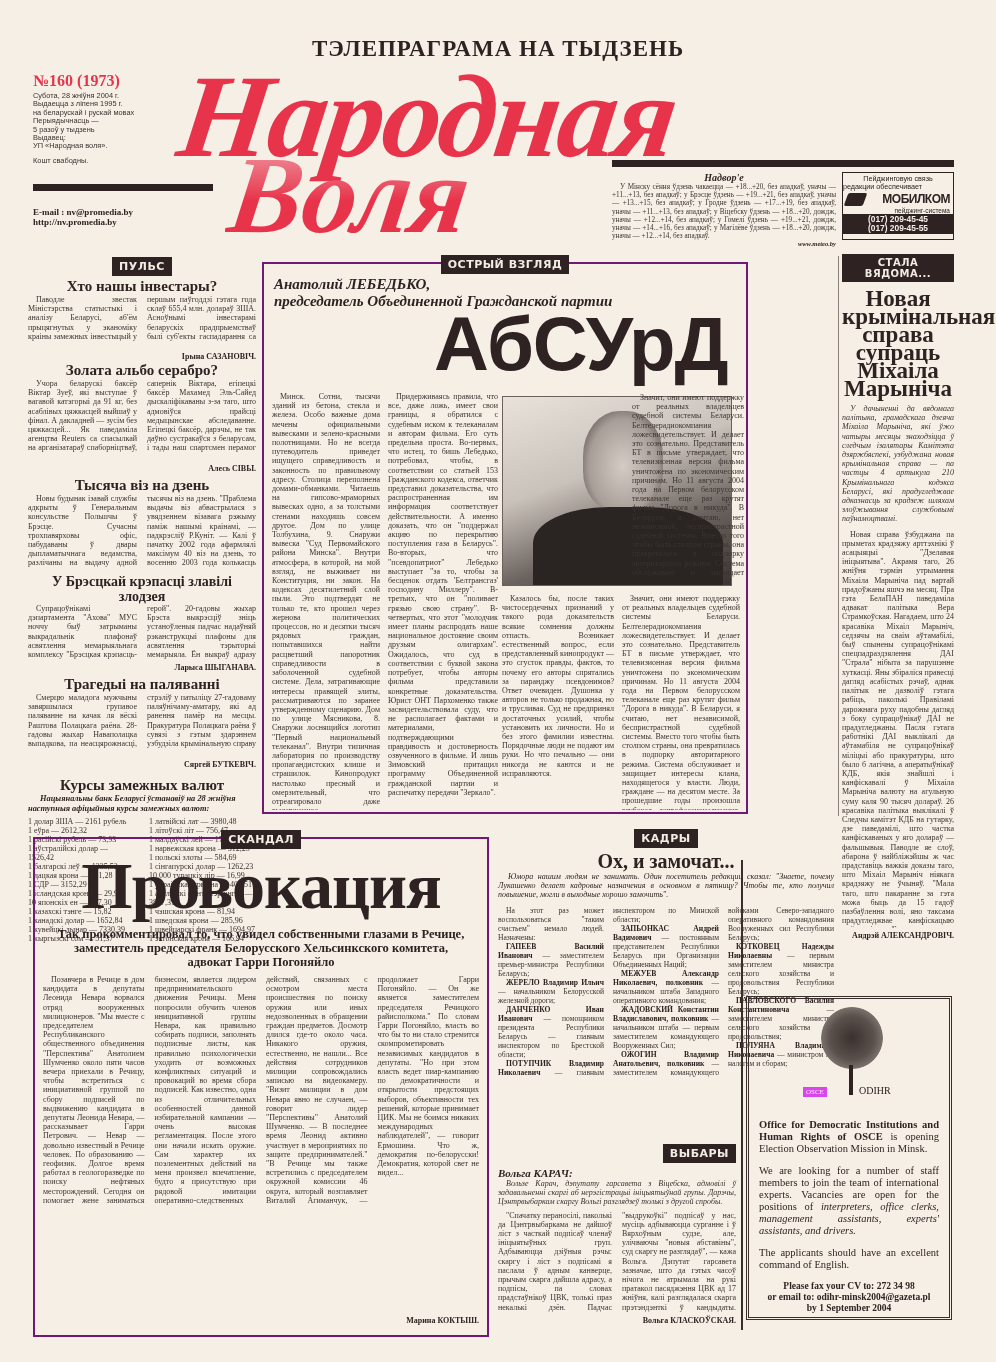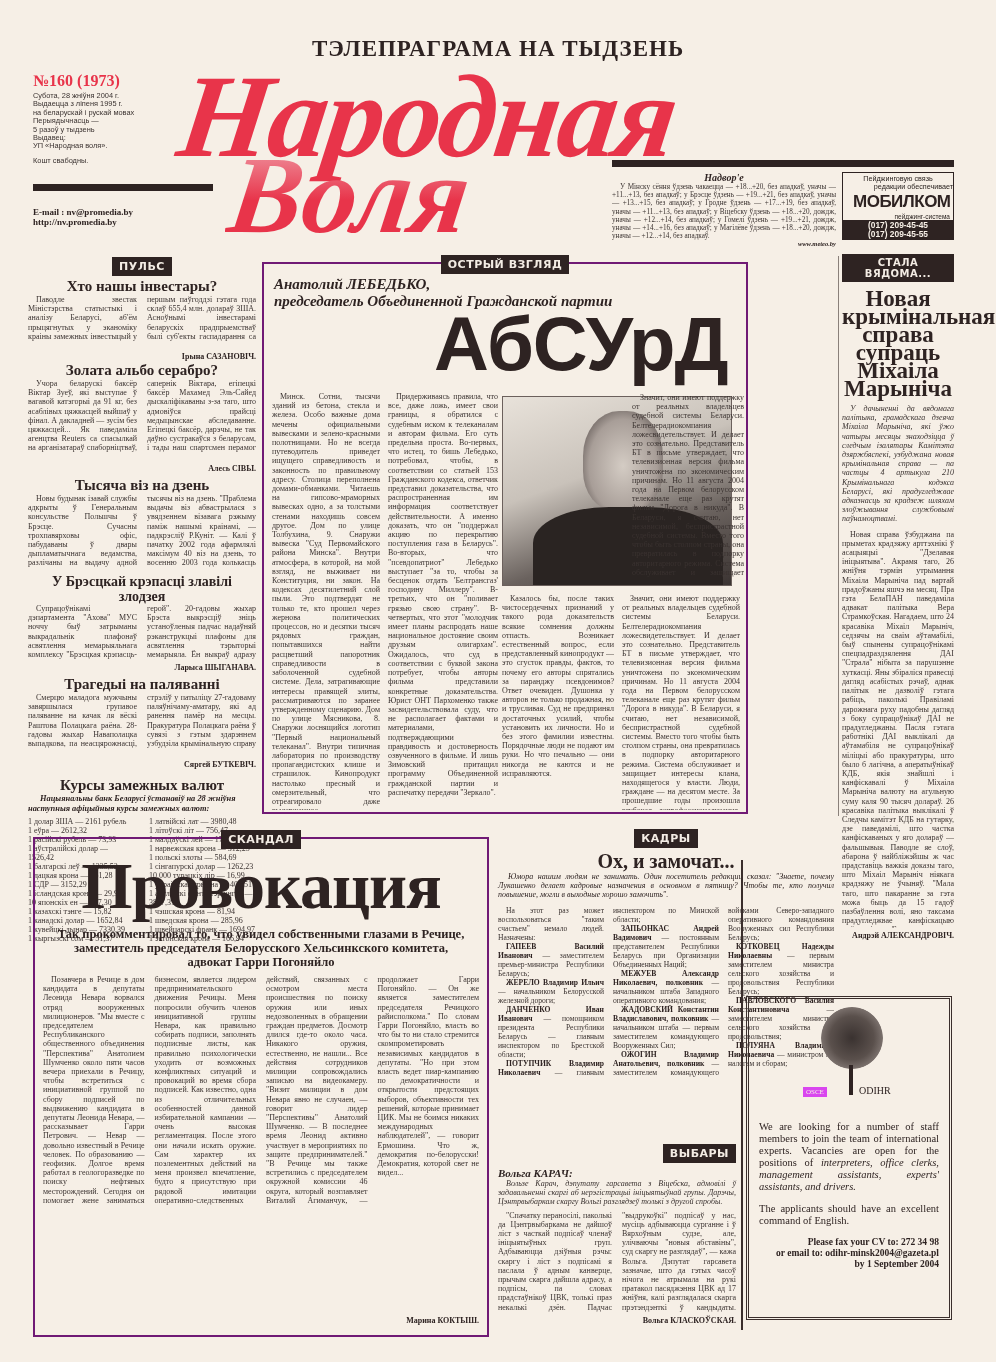--- a/index.html
+++ b/index.html
@@ -49,24 +49,24 @@
 <div class="abs rule" style="left:612px;top:160px;width:342px;height:7px;"></div>
 
 <div class="abs" style="left:612px;top:172px;width:224px;">
   <div style="text-align:center;font-weight:bold;font-style:italic;font-size:10px;color:#2e2322;">Надвор'е</div>
   <div class="txt" style="font-size:7.2px;line-height:8.2px;text-indent:8px;">У Мiнску сёння ўдзень чакаецца — +18...+20, без ападкаў, уначы — +11...+13, без ападкаў; у Брэсце ўдзень — +19...+21, без ападкаў, уначы — +13...+15, без ападкаў; у Гродне ўдзень — +17...+19, без ападкаў, уначы — +11...+13, без ападкаў; у Вiцебску ўдзень — +18...+20, дождж, уначы — +12...+14, без ападкаў; у Гомелi ўдзень — +19...+21, дождж, уначы — +14...+16, без ападкаў; у Магiлёве ўдзень — +18...+20, дождж, уначы — +12...+14, без ападкаў.</div>
   <div style="text-align:right;font-style:italic;font-weight:bold;font-size:6.5px;color:#2e2322;">www.meteo.by</div>
 </div>
 
 <div class="abs" style="left:842px;top:172px;width:112px;height:68px;border:1.5px solid #2e2322;background:#f6efe6;font-family:'Liberation Sans',sans-serif;">
   <div style="text-align:center;font-size:7.2px;line-height:8px;margin-top:2px;">Пейджинговую связь</div>
-  <div style="text-align:right;font-size:7.2px;line-height:8px;">редакции обеспечивает</div>
+  <div style="text-align:left;font-size:7.2px;line-height:8px;">редакции обеспечивает</div>
   <div style="display:flex;align-items:center;padding:1px 3px;">
     <span style="display:inline-block;width:20px;height:13px;background:#2e2322;transform:skewX(-20deg);border-radius:2px;"></span>
-    <span style="font-weight:bold;font-size:17px;color:#2e2322;margin-left:7px;letter-spacing:-0.5px;">МОБИЛКОМ</span>
+    <span style="font-weight:bold;font-size:12px;color:#2e2322;margin-left:17px;letter-spacing:-0.5px;">МОБИЛКОМ</span>
   </div>
   <div style="text-align:right;font-size:6.5px;padding-right:3px;">пейджинг-система</div>
   <div style="background:#2e2322;color:#f6efe6;font-weight:bold;font-size:8.4px;line-height:9.2px;text-align:center;padding:1px 0;">
     <div>(017) 209-45-45</div>
     <div>(017) 209-45-55</div>
   </div>
 </div>
 
 <div class="abs" style="left:28px;top:256px;width:228px;">
   <div style="text-align:center"><span class="rubric">ПУЛЬС</span></div>
@@ -186,23 +186,24 @@
 </div>
 
 <div class="abs" style="left:746px;top:996px;width:206px;height:324px;border:3px double #3a2e2c;">
   <div style="position:relative;height:112px;">
     <div style="position:absolute;left:72px;top:8px;width:62px;height:62px;border-radius:50%;background:radial-gradient(circle,#3a3230 0%,#5a504c 50%,#7a706c 70%,transparent 72%);"></div>
     <div style="position:absolute;left:100px;top:66px;width:4px;height:30px;background:#2e2322;"></div>
     <div style="position:absolute;left:54px;top:88px;background:#d946ef;color:#f6efe6;font-size:7px;padding:1px 3px;font-family:'Liberation Serif',serif;">OSCE</div>
     <div style="position:absolute;left:110px;top:86px;font-size:10px;font-family:'Liberation Serif',serif;color:#2e2322;">ODIHR</div>
   </div>
   <div style="padding:0 10px;font-family:'Liberation Serif',serif;font-size:10.5px;line-height:12px;color:#2e2322;text-align:justify;">
+    <p style="margin-top:8px;"><b>Office for Democratic Institutions and Human Rights of OSCE</b><span> is opening Election Observation Mission in Minsk.</span></p>
     <p style="margin-top:10px;"><span>We are looking for a number of staff members to join the team of international experts. Vacancies are open for the positions of </span><i>interpreters, office clerks, management assistants, experts' assistants, and drivers.</i></p>
     <p style="margin-top:10px;">The applicants should have an excellent command of English.</p>
-    <div style="margin-top:10px;text-align:right;font-weight:bold;font-size:9.5px;line-height:11px;">
+    <div style="margin-top:10px;text-align:center;font-weight:bold;font-size:9.5px;line-height:11px;">
       <div>Please fax your CV to: 272 34 98</div>
       <div>or email to: odihr-minsk2004@gazeta.pl</div>
       <div>by 1 September 2004</div>
     </div>
   </div>
 </div>
 
 <div class="abs" style="left:838px;top:256px;width:1px;height:560px;background:#8a807a;"></div>
 <div class="abs" style="left:741px;top:860px;width:2px;height:470px;background:#3a2e2c;"></div>
 

